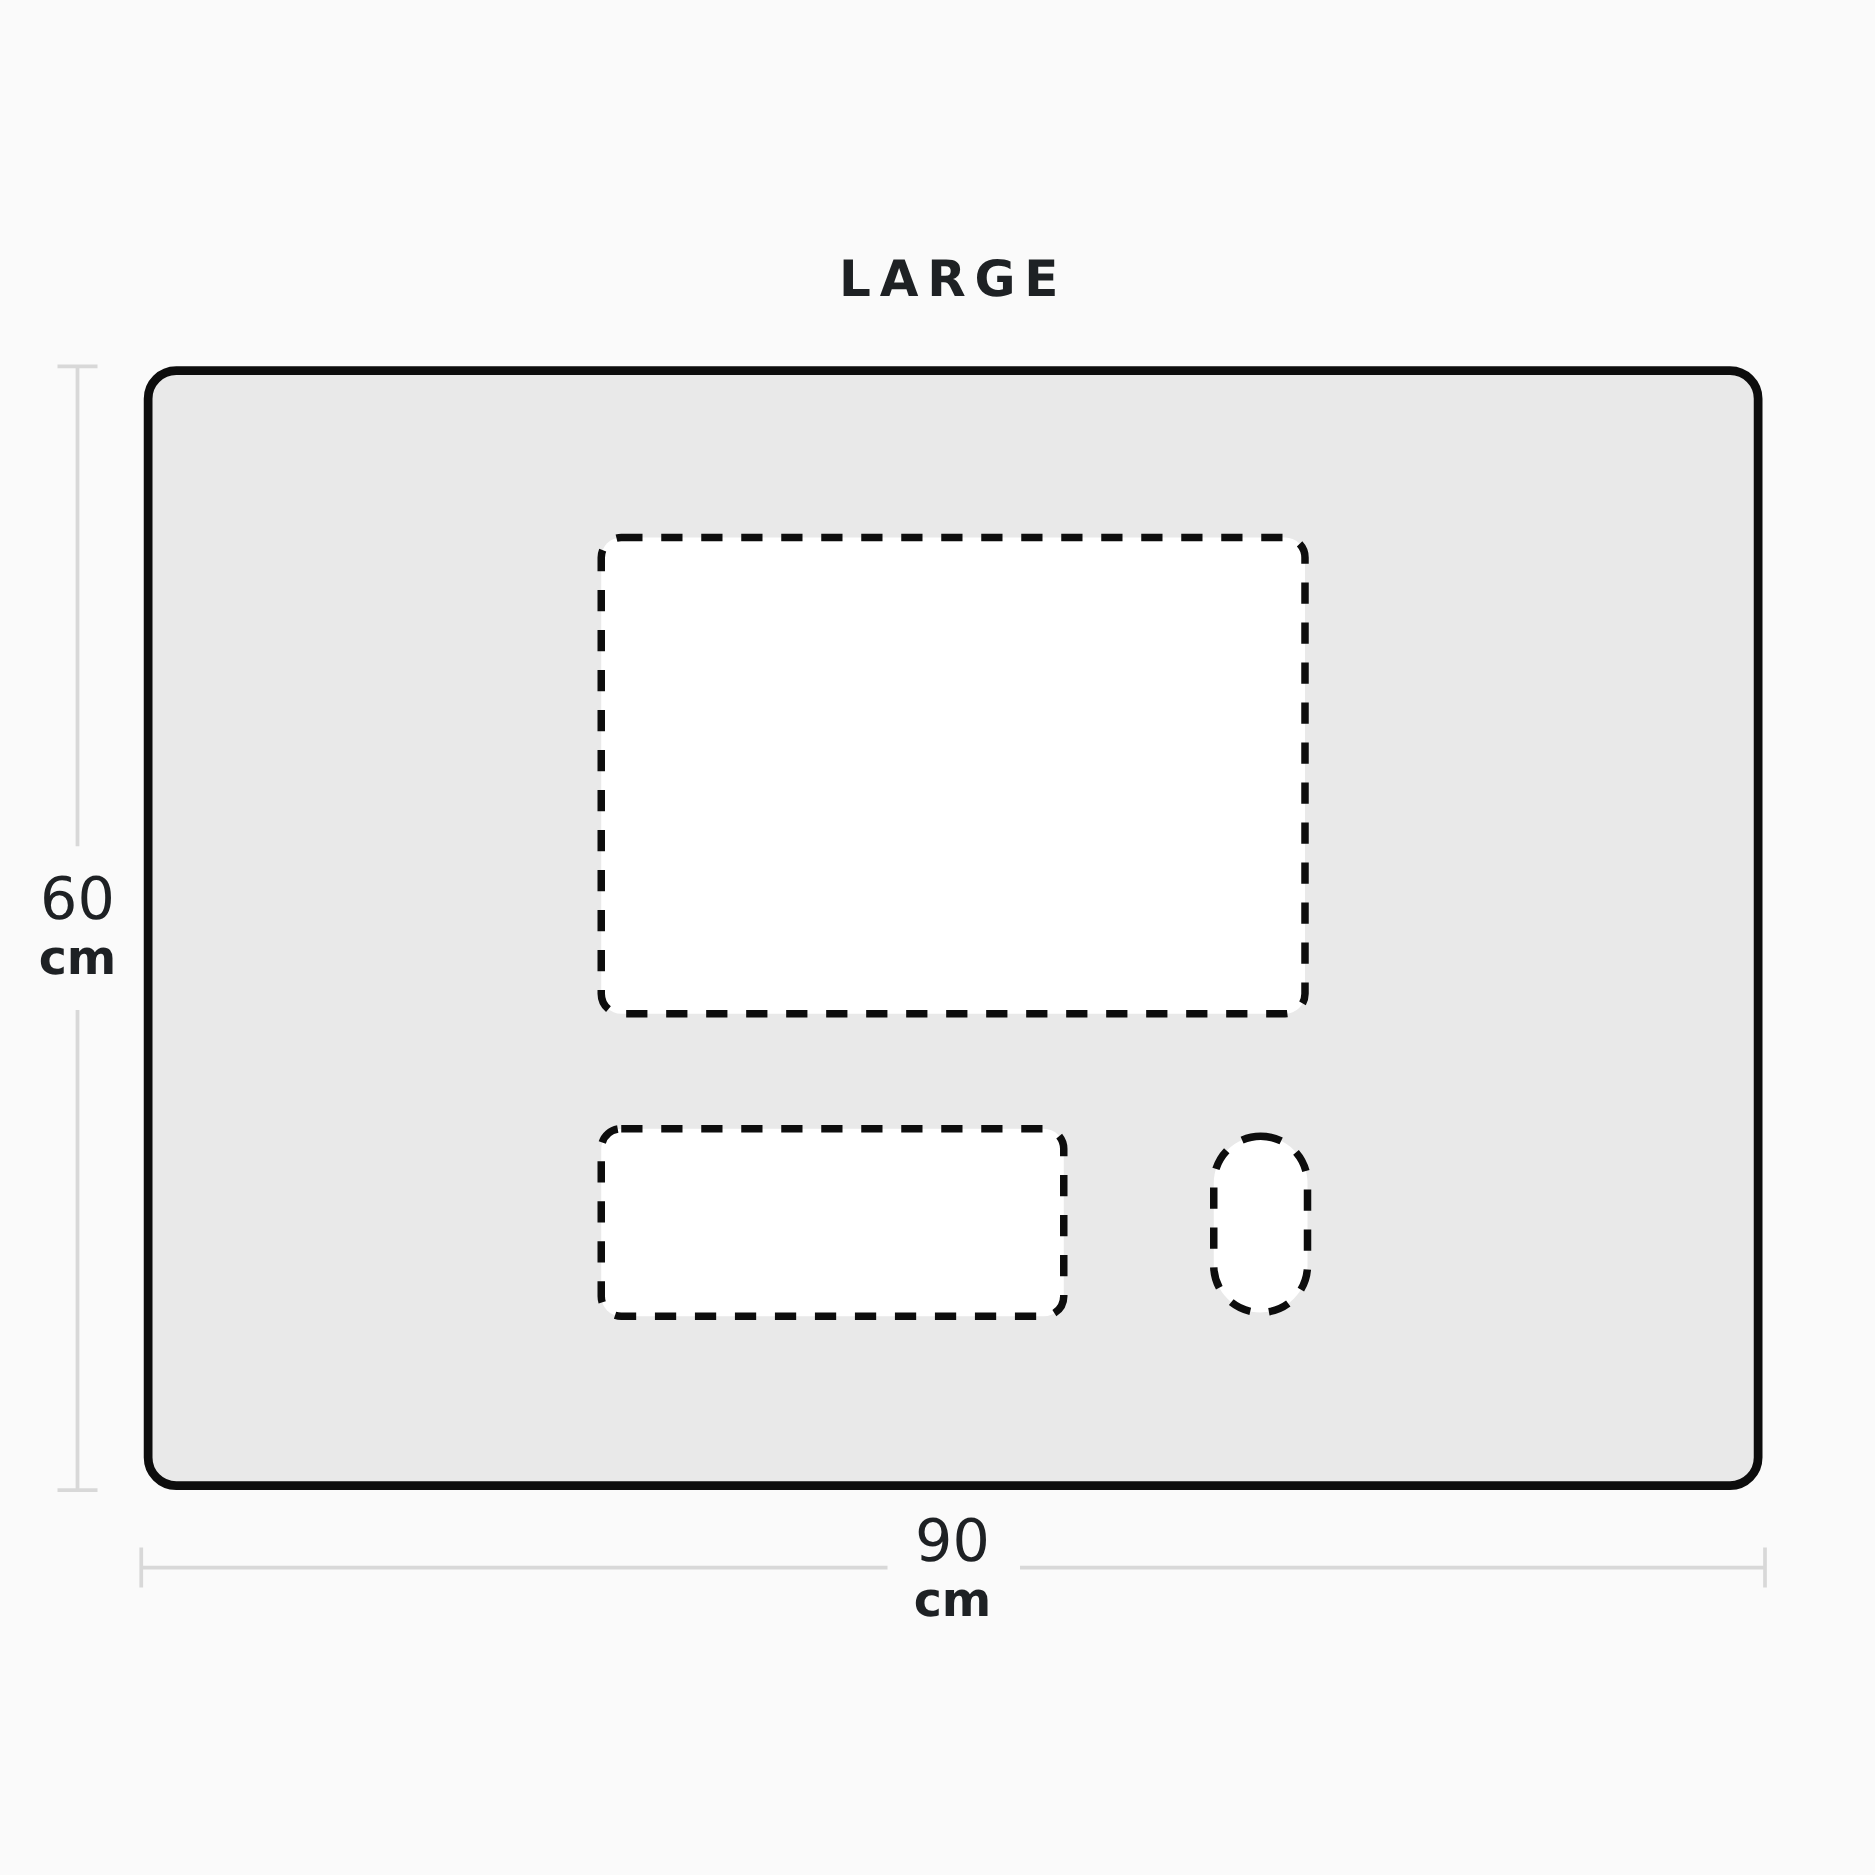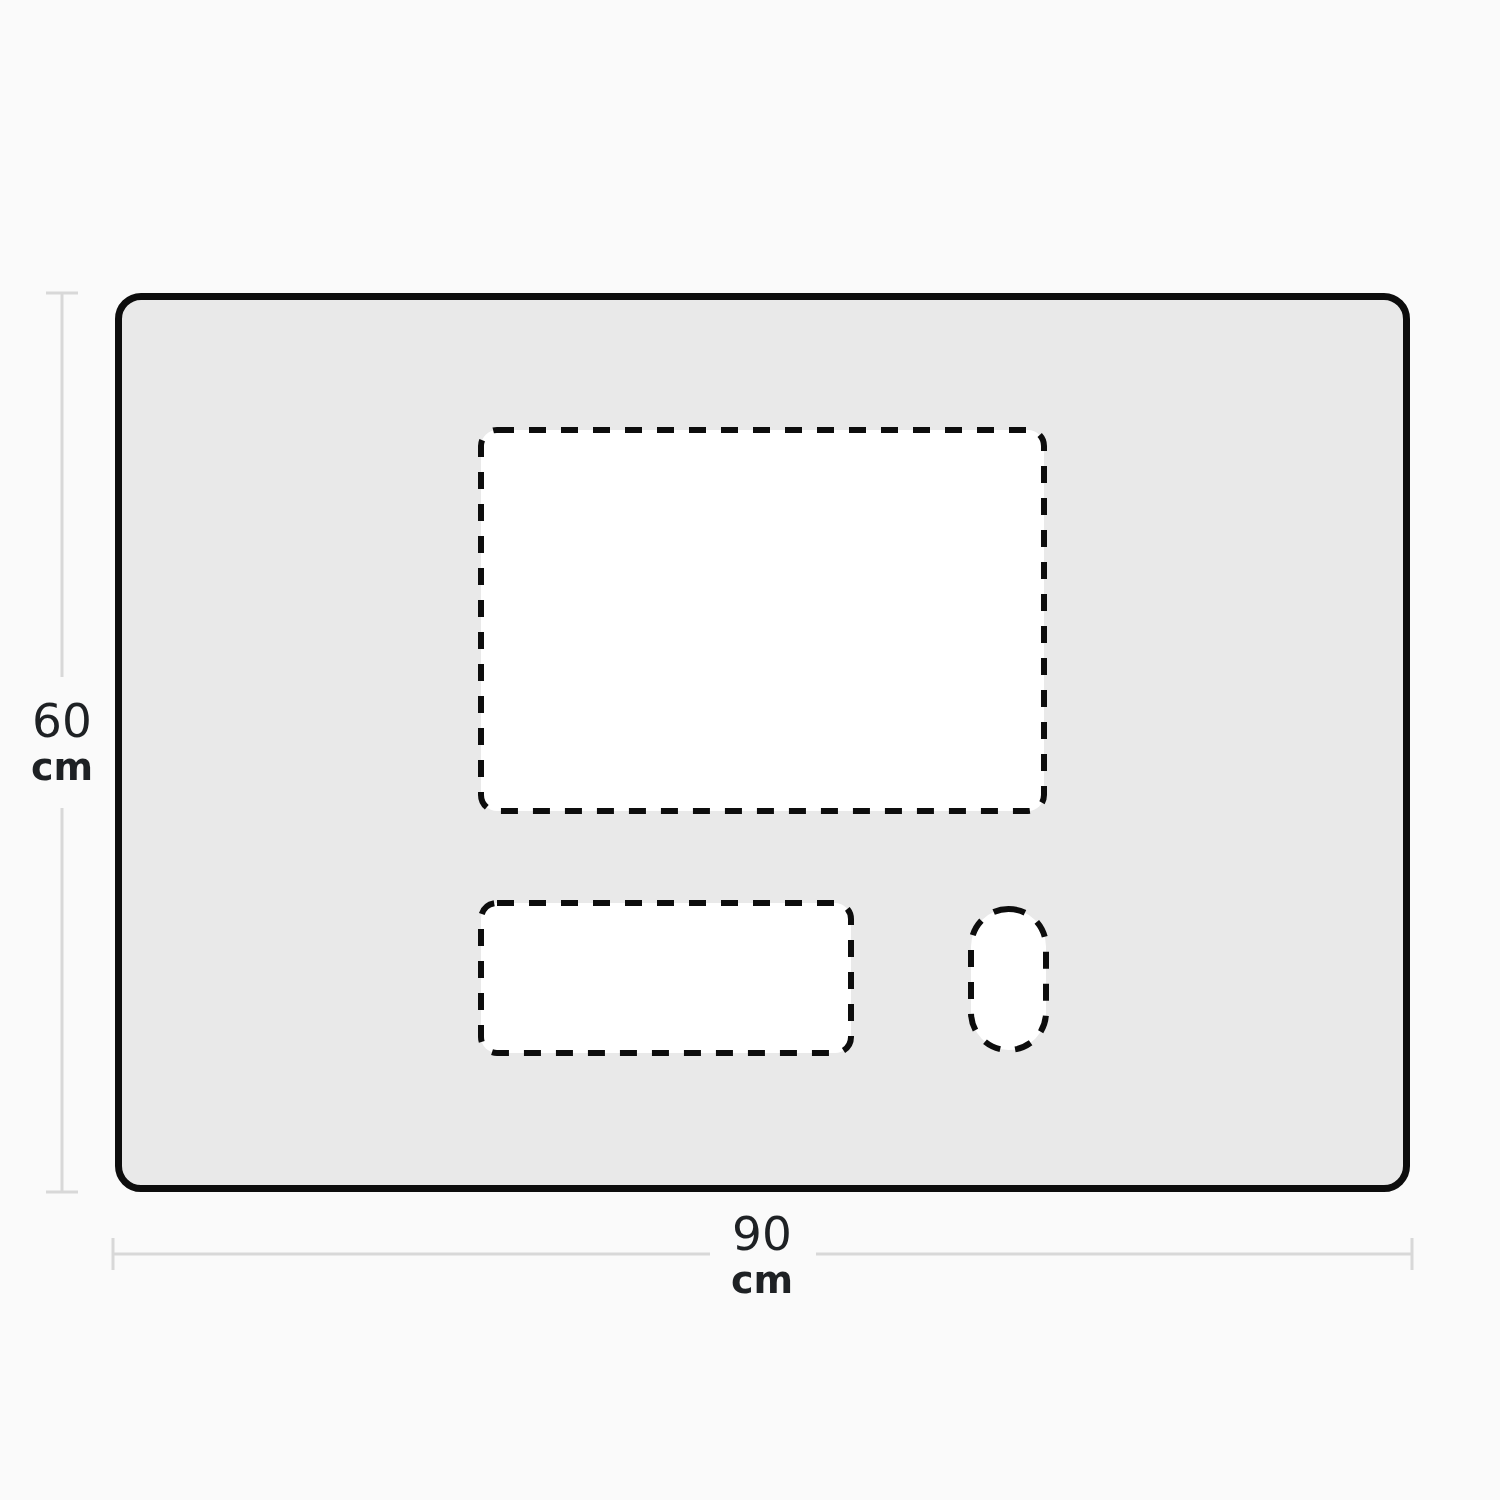--- a/index.html
+++ b/index.html
@@ -68,20 +68,21 @@
   .dim-value { font-size: 47px; font-weight: 400; }
   .dim-unit  { font-size: 38px; font-weight: 700; margin-top: 4px; }
   .height-label { left: 62px;  top: 741px;  }
   .width-label  { left: 762px; top: 1254px; }
 </style>
 </head>
 <body>
 
 <div class="canvas">
 
+  <div class="page-title">LARGE</div>
 
   <div class="mat"></div>
 
   <svg class="overlay" viewBox="0 0 1500 1500">
 
     <g>
       <line class="dim-line" x1="62" y1="293" x2="62" y2="677"></line>
       <line class="dim-line" x1="62" y1="808" x2="62" y2="1192"></line>
       <line class="dim-line" x1="46" y1="293" x2="78" y2="293"></line>
       <line class="dim-line" x1="46" y1="1192" x2="78" y2="1192"></line>

